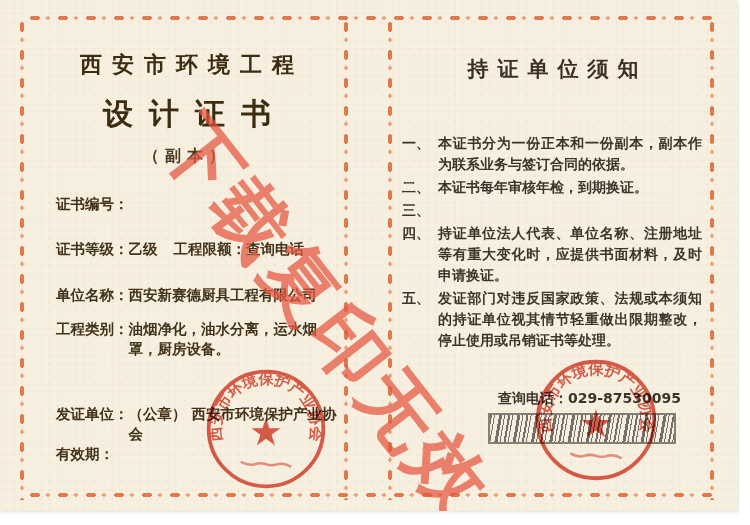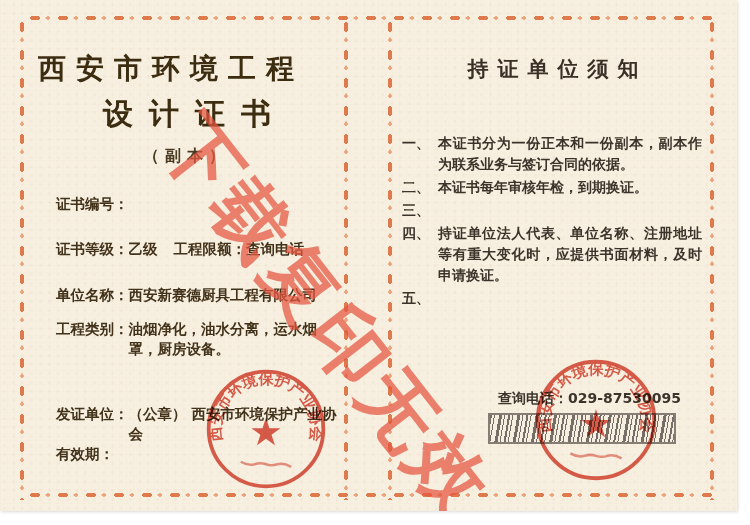--- a/index.html
+++ b/index.html
@@ -34,22 +34,22 @@
     background-size:12px 28px;background-repeat:repeat-y;
   }
   .chain-top{top:12px;}
   .chain-bottom{top:489px;}
   .chain-left{left:16px;}
   .chain-right{left:706px;}
   .chain-mid-l{left:340px;}
   .chain-mid-r{left:384px;}
   
   .lp-title1{
-    position:absolute;left:28px;top:50px;width:318px;text-align:left;
-    font-size:28px;font-weight:bold;letter-spacing:10px;color:#3c2c10;text-indent:10px;
+    position:absolute;left:28px;top:50px;width:318px;text-align:center;
+    font-size:22px;font-weight:bold;letter-spacing:10px;color:#3c2c10;text-indent:10px;
   }
   .lp-title2{
     position:absolute;left:28px;top:94px;width:318px;text-align:center;
     font-size:30px;font-weight:bold;letter-spacing:16px;color:#3c2c10;text-indent:16px;
   }
   .lp-copy{
     position:absolute;left:28px;top:146px;width:318px;text-align:center;
     font-size:16px;letter-spacing:6px;color:#4a3a22;font-weight:600;
   }
   .lp-row{
@@ -170,20 +170,21 @@
       </div>
       <div class="notice">
         <span class="num">三、</span>
       </div>
       <div class="notice">
         <span class="num">四、</span>
         <span class="txt">持证单位法人代表、单位名称、注册地址等有重大变化时，应提供书面材料，及时申请换证。</span>
       </div>
       <div class="notice">
         <span class="num">五、</span>
+        <span class="txt">发证部门对违反国家政策、法规或本须知的持证单位视其情节轻重做出限期整改，停止使用或吊销证书等处理。</span>
       </div>
     </div>
 
     <div class="rp-phone">
       <span>查询电话：</span>
       <span>029-87530095</span>
     </div>
 
     <div class="barcode"></div>
   </div>

